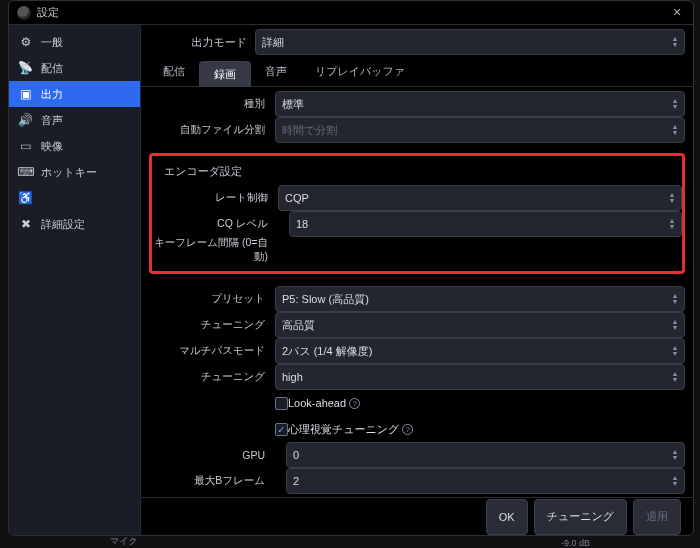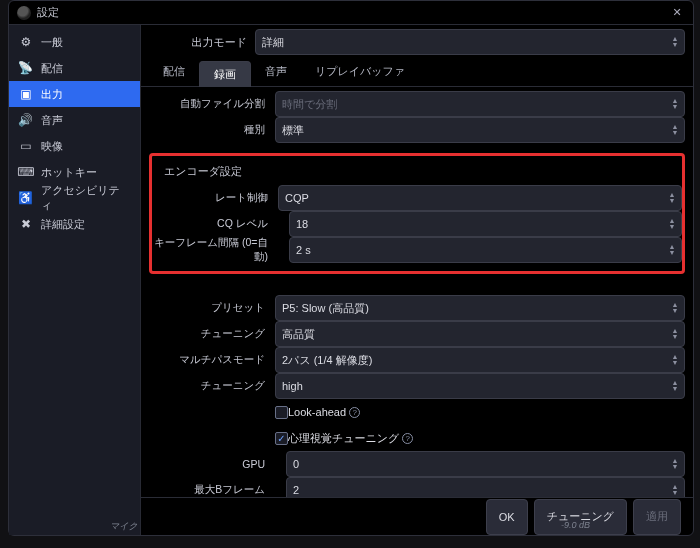--- a/index.html
+++ b/index.html
@@ -30,21 +30,21 @@
   .group.highlight { border: 3px solid #e63030; }
   .group-title { color:#c9cbd6; padding: 0 24px 6px 12px; font-size:11px; }
   .spinner { position:relative;margin-left:11px; }
   .check { display:flex; align-items:center; }
   .check .box { width:13px; height:13px; border:1px solid #687088; border-radius:2px; display:flex; align-items:center; justify-content:center; background:#1a1c26; }
   .check .box.checked::after { content:"✓"; font-size:10px; color:#6ea1ff; }
   .help { display:inline-block; width:11px; height:11px; border:1px solid #888fa5; border-radius:50%; font-size:8px; text-align:center; line-height:10px; color:#888fa5; margin-left:3px; }
   .footer { height:38px; border-top:1px solid #2a2c36; display:flex; justify-content:flex-end; align-items:center; gap:6px; padding:0 12px; }
   .btn { height:36px; padding:0 12px; background:#2a2c38; border:1px solid #3d3f4c; border-radius:4px; color:#dcdde4; font-size:11px; display:flex; align-items:center; cursor:pointer; }
   .btn.disabled { color:#6b6e7c; }
-  .btm { position:absolute; left:0; right:0; bottom:16px; height:12px; display:flex; align-items:flex-start; padding:0 110px; color:#7d828f; font-size:9px; justify-content:space-between;font-style:italic; }
+  .btm { position:absolute; left:0; right:0; bottom:0; height:12px; display:flex; align-items:flex-end; padding:0 110px; color:#7d828f; font-size:9px; justify-content:space-between; }
 </style>
 </head>
 <body>
 
 <div class="window">
   <div class="titlebar">
     <div class="logo"></div>
     <div class="title">設定</div>
     <div class="close">✕</div>
   </div>
@@ -70,21 +70,20 @@
       <div class="nav-item">
           <span class="nav-icon">▭</span>
           <span>映像</span>
         </div>
       <div class="nav-item">
           <span class="nav-icon">⌨</span>
           <span>ホットキー</span>
         </div>
       <div class="nav-item">
           <span class="nav-icon">♿</span>
-          <span>アクセシビリティ</span>
         </div>
       <div class="nav-item">
           <span class="nav-icon">✖</span>
           <span>詳細設定</span>
         </div>
     </div>
 
     <div class="content">
       <div class="top-row">
         <div class="lbl">出力モード</div>
@@ -96,30 +95,30 @@
 
       <div class="tabs">
         <div class="tab">配信</div>
         <div class="tab active">録画</div>
         <div class="tab">音声</div>
         <div class="tab">リプレイバッファ</div>
       </div>
 
       <div class="form">
         <div class="row">
+          <div class="lbl">種別</div>
+          <div class="ctl select">
+              <span>標準</span>
+              <span class="arrows">▲<br>▼</span>
+            </div>
+        </div>
+        <div class="row">
           <div class="lbl">自動ファイル分割</div>
           <div class="ctl select" style="color:#6b6e7c">
               <span>時間で分割</span>
-              <span class="arrows">▲<br>▼</span>
-            </div>
-        </div>
-        <div class="row">
-          <div class="lbl">種別</div>
-          <div class="ctl select">
-              <span>標準</span>
               <span class="arrows">▲<br>▼</span>
             </div>
         </div>
 
         <div class="group highlight">
           <div class="group-title">エンコーダ設定</div>
           <div class="row">
             <div class="lbl">レート制御</div>
             <div class="ctl select">
                 <span>CQP</span>
@@ -128,28 +127,24 @@
           </div>
           <div class="row">
             <div class="lbl">CQ レベル</div>
             <div class="ctl select spinner">
                 <span>18</span>
                 <span class="arrows">▲<br>▼</span>
               </div>
           </div>
           <div class="row">
             <div class="lbl">キーフレーム間隔 (0=自動)</div>
-            <div class="ctl select spinner">
-                <span>2 s</span>
-                <span class="arrows">▲<br>▼</span>
-              </div>
-          </div>
-        </div>
-
-        <div class="row" style="margin-top:21px">
+          </div>
+        </div>
+
+        <div class="row" style="margin-top:12px">
           <div class="lbl">プリセット</div>
           <div class="ctl select">
               <span>P5: Slow (高品質)</span>
               <span class="arrows">▲<br>▼</span>
             </div>
         </div>
         <div class="row">
           <div class="lbl">チューニング</div>
           <div class="ctl select">
               <span>高品質</span>

